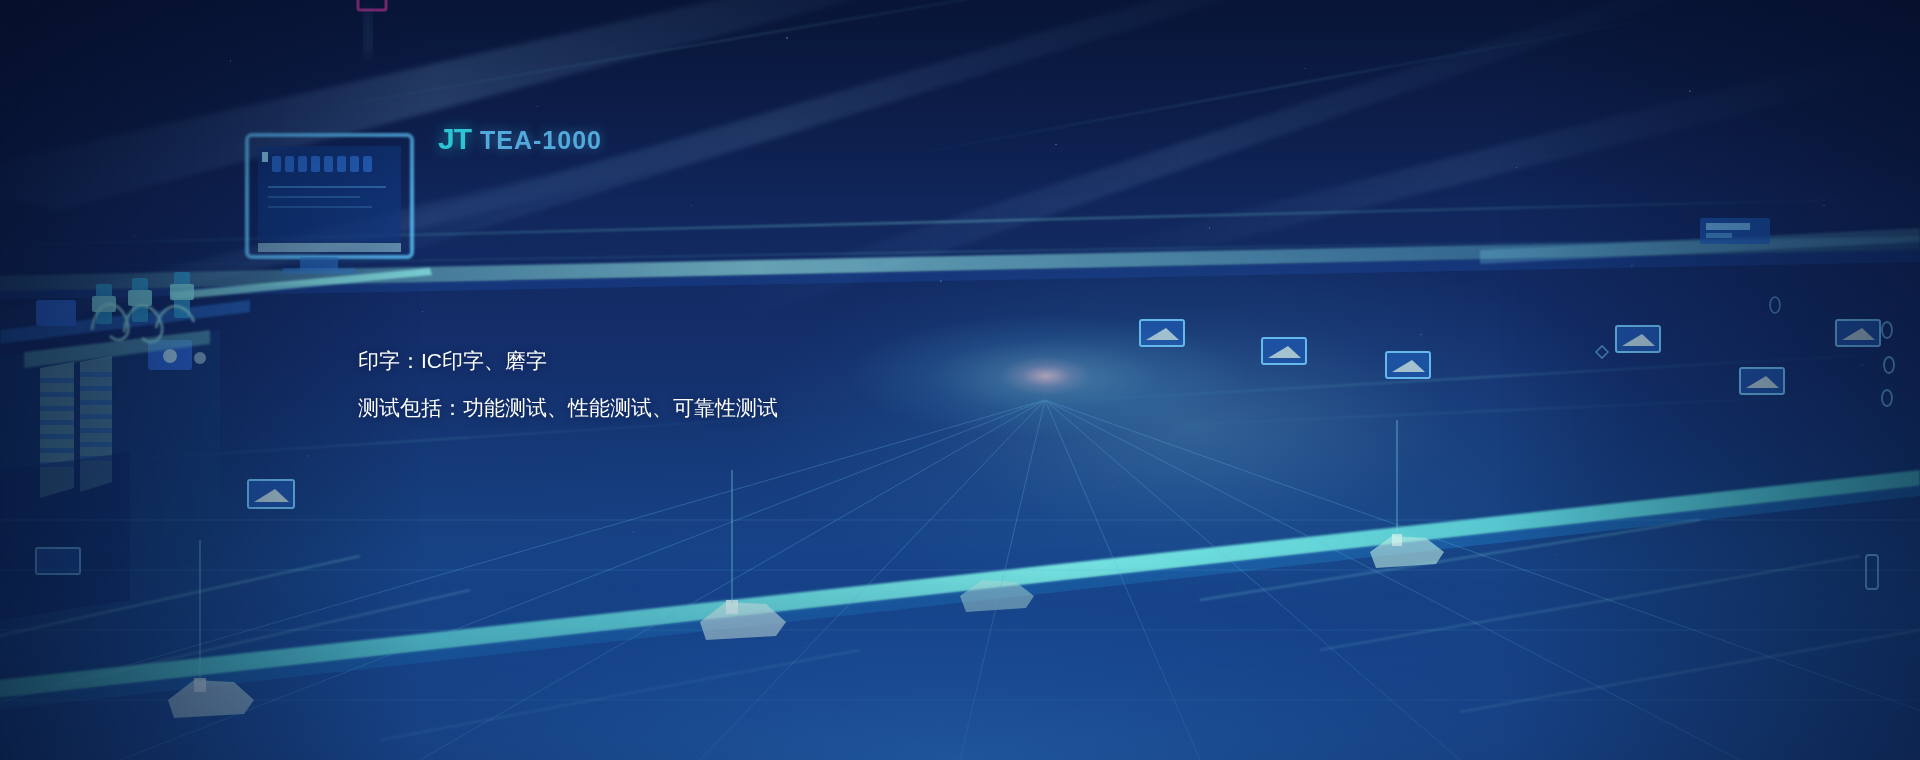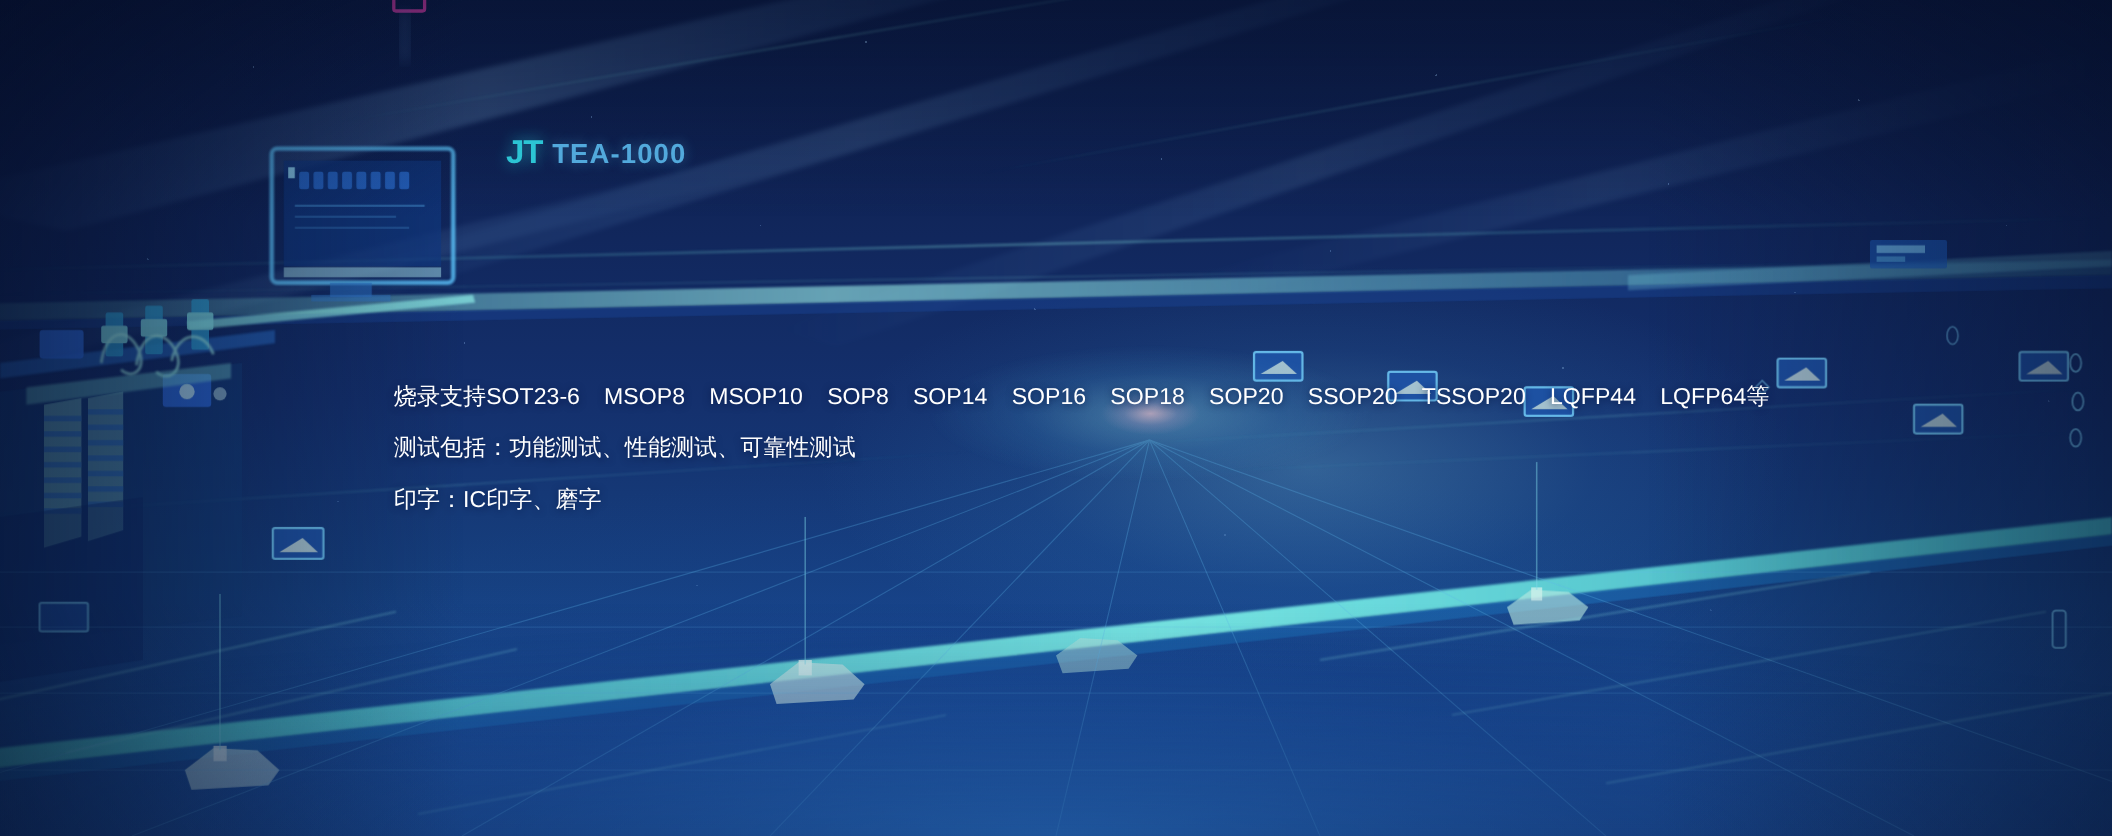--- a/index.html
+++ b/index.html
@@ -91,21 +91,21 @@
     margin-bottom:26px;
     white-space:nowrap;
     text-shadow:0 1px 7px rgba(8,26,70,.85);
   }
   .subline:last-child { margin-bottom:0; }
   .pkg { margin-right:22px; }
   .pkg:last-child { margin-right:0; }
 
   
   .logo-wrap {
-    position:absolute; left:460px; top:122px;
+    position:absolute; left:438px; top:122px;
     display:flex; align-items:baseline; gap:9px;
     opacity:.92;
   }
   .logo-mark {
     color:#2fd4e0; font-size:30px; font-weight:bold;
     letter-spacing:-1px;
     text-shadow:0 0 14px rgba(47,212,224,.65);
   }
   .logo-model {
     color:#58b6e8; font-size:25px; font-weight:bold;
@@ -373,24 +373,21 @@
 
   <div class="logo-wrap">
     <span class="logo-mark">JT</span>
     <span class="logo-model">TEA-1000</span>
   </div>
 
   <div class="content">
 
     <div class="sublist">
 
-      <div class="subline">
-        <span class="pkg">烧录支持SOT23-6</span><span class="pkg">MSOP8</span><span class="pkg">MSOP10</span><span class="pkg">SOP8</span><span class="pkg">SOP14</span><span class="pkg">SOP16</span><span class="pkg">SOP18</span><span class="pkg">SOP20</span><span class="pkg">SSOP20</span><span class="pkg">TSSOP20</span><span class="pkg">LQFP44</span><span class="pkg">LQFP64等</span>
-      </div>
+
+      <div class="subline">印字：IC印字、磨字</div>
 
       <div class="subline">测试包括：功能测试、性能测试、可靠性测试</div>
-
-      <div class="subline">印字：IC印字、磨字</div>
 
     </div>
   </div>
 
 </div>
 
 </body></html>

